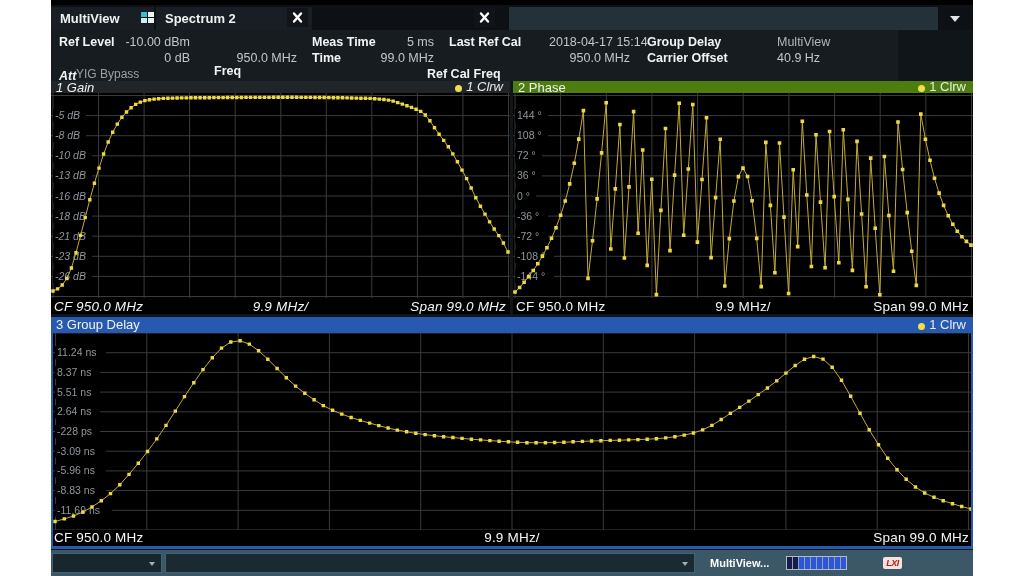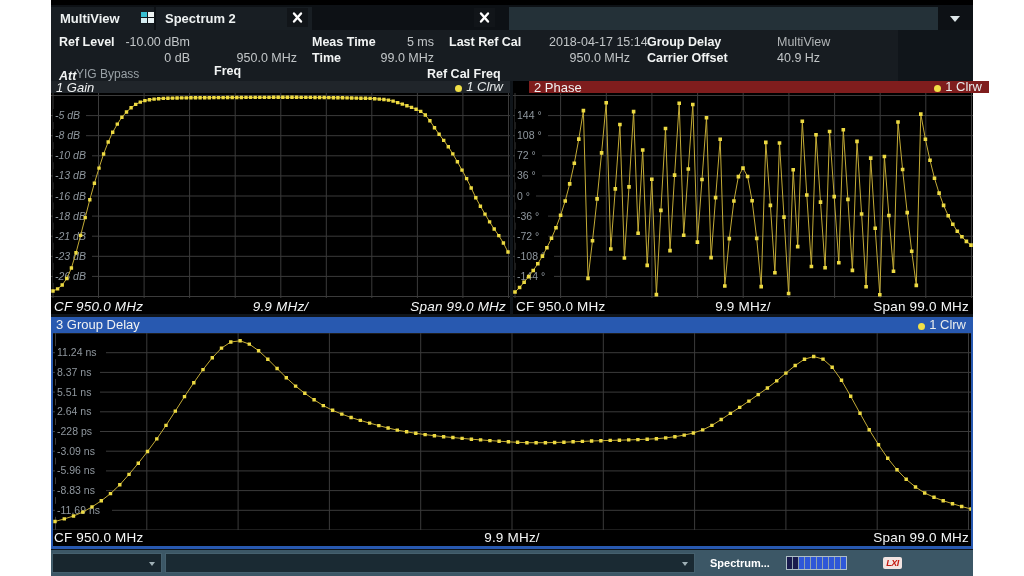--- a/index.html
+++ b/index.html
@@ -87,21 +87,21 @@
           <text x="4" y="186.9" font-size="10.5" fill="#8f979e" font-family="Liberation Sans, sans-serif">-26 dB</text>
           <polyline points="2.0,198.0 6.6,195.9 11.2,192.0 15.8,185.5 20.4,175.0 25.0,159.8 29.6,142.4 34.2,124.6 38.8,106.7 43.4,90.2 48.0,75.1 52.6,61.0 57.2,49.0 61.7,39.3 66.3,31.1 70.9,24.2 75.5,19.0 80.1,14.7 84.7,11.4 89.3,9.1 93.9,7.6 98.5,6.7 103.1,6.1 107.7,5.7 112.3,5.4 116.9,5.2 121.5,5.1 126.1,5.0 130.7,4.9 135.3,4.9 139.9,4.8 144.5,4.8 149.1,4.7 153.7,4.7 158.3,4.7 162.9,4.6 167.5,4.6 172.1,4.6 176.6,4.5 181.2,4.5 185.8,4.5 190.4,4.5 195.0,4.4 199.6,4.4 204.2,4.4 208.8,4.4 213.4,4.4 218.0,4.4 222.6,4.3 227.2,4.3 231.8,4.3 236.4,4.3 241.0,4.3 245.6,4.3 250.2,4.4 254.8,4.4 259.4,4.4 264.0,4.5 268.6,4.5 273.2,4.5 277.8,4.6 282.4,4.7 286.9,4.7 291.5,4.8 296.1,4.9 300.7,5.0 305.3,5.1 309.9,5.2 314.5,5.3 319.1,5.4 323.7,5.7 328.3,6.1 332.9,6.5 337.5,7.1 342.1,8.1 346.7,9.6 351.3,11.1 355.9,12.7 360.5,14.4 365.1,16.2 369.7,18.4 374.3,22.0 378.9,27.8 383.5,34.7 388.1,41.2 392.7,47.4 397.3,53.7 401.8,60.9 406.4,68.8 411.0,77.1 415.6,85.6 420.2,95.0 424.8,104.7 429.4,113.2 434.0,121.1 438.6,128.9 443.2,136.0 447.8,142.6 452.4,150.0 457.0,159.0" fill="none" stroke="#c3ab36" stroke-width="1"></polyline>
           <path d="M0.3 196.3h3.4v3.4h-3.4zM4.9 194.2h3.4v3.4h-3.4zM9.5 190.3h3.4v3.4h-3.4zM14.1 183.8h3.4v3.4h-3.4zM18.7 173.3h3.4v3.4h-3.4zM23.3 158.1h3.4v3.4h-3.4zM27.9 140.7h3.4v3.4h-3.4zM32.5 122.9h3.4v3.4h-3.4zM37.1 105.0h3.4v3.4h-3.4zM41.7 88.5h3.4v3.4h-3.4zM46.3 73.4h3.4v3.4h-3.4zM50.9 59.3h3.4v3.4h-3.4zM55.5 47.3h3.4v3.4h-3.4zM60.0 37.6h3.4v3.4h-3.4zM64.6 29.4h3.4v3.4h-3.4zM69.2 22.5h3.4v3.4h-3.4zM73.8 17.3h3.4v3.4h-3.4zM78.4 13.0h3.4v3.4h-3.4zM83.0 9.7h3.4v3.4h-3.4zM87.6 7.4h3.4v3.4h-3.4zM92.2 5.9h3.4v3.4h-3.4zM96.8 5.0h3.4v3.4h-3.4zM101.4 4.4h3.4v3.4h-3.4zM106.0 4.0h3.4v3.4h-3.4zM110.6 3.7h3.4v3.4h-3.4zM115.2 3.5h3.4v3.4h-3.4zM119.8 3.4h3.4v3.4h-3.4zM124.4 3.3h3.4v3.4h-3.4zM129.0 3.2h3.4v3.4h-3.4zM133.6 3.2h3.4v3.4h-3.4zM138.2 3.1h3.4v3.4h-3.4zM142.8 3.1h3.4v3.4h-3.4zM147.4 3.0h3.4v3.4h-3.4zM152.0 3.0h3.4v3.4h-3.4zM156.6 3.0h3.4v3.4h-3.4zM161.2 2.9h3.4v3.4h-3.4zM165.8 2.9h3.4v3.4h-3.4zM170.4 2.9h3.4v3.4h-3.4zM174.9 2.8h3.4v3.4h-3.4zM179.5 2.8h3.4v3.4h-3.4zM184.1 2.8h3.4v3.4h-3.4zM188.7 2.8h3.4v3.4h-3.4zM193.3 2.7h3.4v3.4h-3.4zM197.9 2.7h3.4v3.4h-3.4zM202.5 2.7h3.4v3.4h-3.4zM207.1 2.7h3.4v3.4h-3.4zM211.7 2.7h3.4v3.4h-3.4zM216.3 2.7h3.4v3.4h-3.4zM220.9 2.6h3.4v3.4h-3.4zM225.5 2.6h3.4v3.4h-3.4zM230.1 2.6h3.4v3.4h-3.4zM234.7 2.6h3.4v3.4h-3.4zM239.3 2.6h3.4v3.4h-3.4zM243.9 2.6h3.4v3.4h-3.4zM248.5 2.7h3.4v3.4h-3.4zM253.1 2.7h3.4v3.4h-3.4zM257.7 2.7h3.4v3.4h-3.4zM262.3 2.8h3.4v3.4h-3.4zM266.9 2.8h3.4v3.4h-3.4zM271.5 2.8h3.4v3.4h-3.4zM276.1 2.9h3.4v3.4h-3.4zM280.7 3.0h3.4v3.4h-3.4zM285.2 3.0h3.4v3.4h-3.4zM289.8 3.1h3.4v3.4h-3.4zM294.4 3.2h3.4v3.4h-3.4zM299.0 3.3h3.4v3.4h-3.4zM303.6 3.4h3.4v3.4h-3.4zM308.2 3.5h3.4v3.4h-3.4zM312.8 3.6h3.4v3.4h-3.4zM317.4 3.7h3.4v3.4h-3.4zM322.0 4.0h3.4v3.4h-3.4zM326.6 4.4h3.4v3.4h-3.4zM331.2 4.8h3.4v3.4h-3.4zM335.8 5.4h3.4v3.4h-3.4zM340.4 6.4h3.4v3.4h-3.4zM345.0 7.9h3.4v3.4h-3.4zM349.6 9.4h3.4v3.4h-3.4zM354.2 11.0h3.4v3.4h-3.4zM358.8 12.7h3.4v3.4h-3.4zM363.4 14.5h3.4v3.4h-3.4zM368.0 16.7h3.4v3.4h-3.4zM372.6 20.3h3.4v3.4h-3.4zM377.2 26.1h3.4v3.4h-3.4zM381.8 33.0h3.4v3.4h-3.4zM386.4 39.5h3.4v3.4h-3.4zM391.0 45.7h3.4v3.4h-3.4zM395.6 52.0h3.4v3.4h-3.4zM400.1 59.2h3.4v3.4h-3.4zM404.7 67.1h3.4v3.4h-3.4zM409.3 75.4h3.4v3.4h-3.4zM413.9 83.9h3.4v3.4h-3.4zM418.5 93.3h3.4v3.4h-3.4zM423.1 103.0h3.4v3.4h-3.4zM427.7 111.5h3.4v3.4h-3.4zM432.3 119.4h3.4v3.4h-3.4zM436.9 127.2h3.4v3.4h-3.4zM441.5 134.3h3.4v3.4h-3.4zM446.1 140.9h3.4v3.4h-3.4zM450.7 148.3h3.4v3.4h-3.4zM455.3 157.3h3.4v3.4h-3.4z" fill="#edda42"></path>
         </svg></div>
     <div class="foot" style="left:3px;top:218px;">CF 950.0 MHz</div>
     <div class="foot" style="left:0;top:218px;width:459px;text-align:center;">9.9 MHz/</div>
     <div class="foot" style="right:4px;top:218px;">Span 99.0 MHz</div>
   </div>
 
   <div class="abs" style="left:462px;top:81px;width:460px;height:233px;background:#000;">
-    <div class="abs" style="left:16px;top:0;width:460px;height:12px;background:#7f1d1d;text-align:right;">
+    <div class="abs" style="left:0;top:0;width:460px;height:12px;background:#4d7c0f;text-align:right;">
       <div class="ptitle" style="left:5px;top:1px;">2 Phase</div>
       <div class="legend" style="top:0;"><span class="dot"></span>1 Clrw</div>
     </div>
     <div class="abs" style="left:0;top:12px;width:460px;height:205px;"><svg width="460" height="205" viewBox="0 0 460 205">
           <path d="M2.0 0V205M47.6 0V205M93.3 0V205M138.9 0V205M184.6 0V205M230.2 0V205M275.9 0V205M321.6 0V205M367.2 0V205M412.8 0V205M458.5 0V205M0 2.5H460M0 22.6H460M0 42.7H460M0 62.8H460M0 82.9H460M0 103.0H460M0 123.1H460M0 143.2H460M0 163.3H460M0 183.4H460M0 203.5H460" stroke="#3b3b3b" stroke-width="1" fill="none"></path>
           <rect x="2" y="16.1" width="33" height="13" fill="#000"></rect>
           <text x="4" y="26.1" font-size="10.5" fill="#8f979e" font-family="Liberation Sans, sans-serif">144 °</text>
           <rect x="2" y="36.2" width="33" height="13" fill="#000"></rect>
           <text x="4" y="46.2" font-size="10.5" fill="#8f979e" font-family="Liberation Sans, sans-serif">108 °</text>
           <rect x="2" y="56.3" width="27" height="13" fill="#000"></rect>
@@ -159,19 +159,19 @@
     </div>
   </div>
 
   <div class="abs" style="left:0;top:550px;width:922px;height:26px;background:#3c5766;">
     <div class="abs" style="left:1px;top:3px;width:110px;height:20px;background:#18262e;border:1px solid #45606e;">
       <div class="abs" style="right:6px;top:8px;width:0;height:0;border-left:3.5px solid transparent;border-right:3.5px solid transparent;border-top:4.5px solid #9fb0b6;"></div>
     </div>
     <div class="abs" style="left:114px;top:3px;width:530px;height:20px;background:#1a2a33;border:1px solid #45606e;">
       <div class="abs" style="right:6px;top:8px;width:0;height:0;border-left:3.5px solid transparent;border-right:3.5px solid transparent;border-top:4.5px solid #9fb0b6;"></div>
     </div>
-    <div class="abs" style="left:659px;top:7px;color:#fff;font-size:11px;font-weight:bold;">Spectrum...</div>
+    <div class="abs" style="left:659px;top:7px;color:#fff;font-size:11px;font-weight:bold;">MultiView...</div>
     <div class="abs" style="left:735px;top:6px;width:61px;height:14px;background:#8fa2ae;border:1px solid #aebec6;font-size:0;white-space:nowrap;">
       <div style="display:inline-block;width:5px;height:12px;background:#191b4e;margin-right:1px;"></div><div style="display:inline-block;width:5px;height:12px;background:#191b4e;margin-right:1px;"></div><div style="display:inline-block;width:5px;height:12px;background:#2e57d8;margin-right:1px;"></div><div style="display:inline-block;width:5px;height:12px;background:#2e57d8;margin-right:1px;"></div><div style="display:inline-block;width:5px;height:12px;background:#2e57d8;margin-right:1px;"></div><div style="display:inline-block;width:5px;height:12px;background:#2e57d8;margin-right:1px;"></div><div style="display:inline-block;width:5px;height:12px;background:#2e57d8;margin-right:1px;"></div><div style="display:inline-block;width:5px;height:12px;background:#2e57d8;margin-right:1px;"></div><div style="display:inline-block;width:5px;height:12px;background:#2e57d8;margin-right:1px;"></div><div style="display:inline-block;width:5px;height:12px;background:#2e57d8;"></div>
     </div>
     <div class="abs" style="left:832px;top:7px;width:19px;height:12px;background:#f2e4e2;border-radius:2px;color:#c41a10;font-size:9px;font-weight:bold;font-style:italic;text-align:center;line-height:12px;letter-spacing:-0.5px;">LXI</div>
   </div>
 </div>
 
 </body></html>

